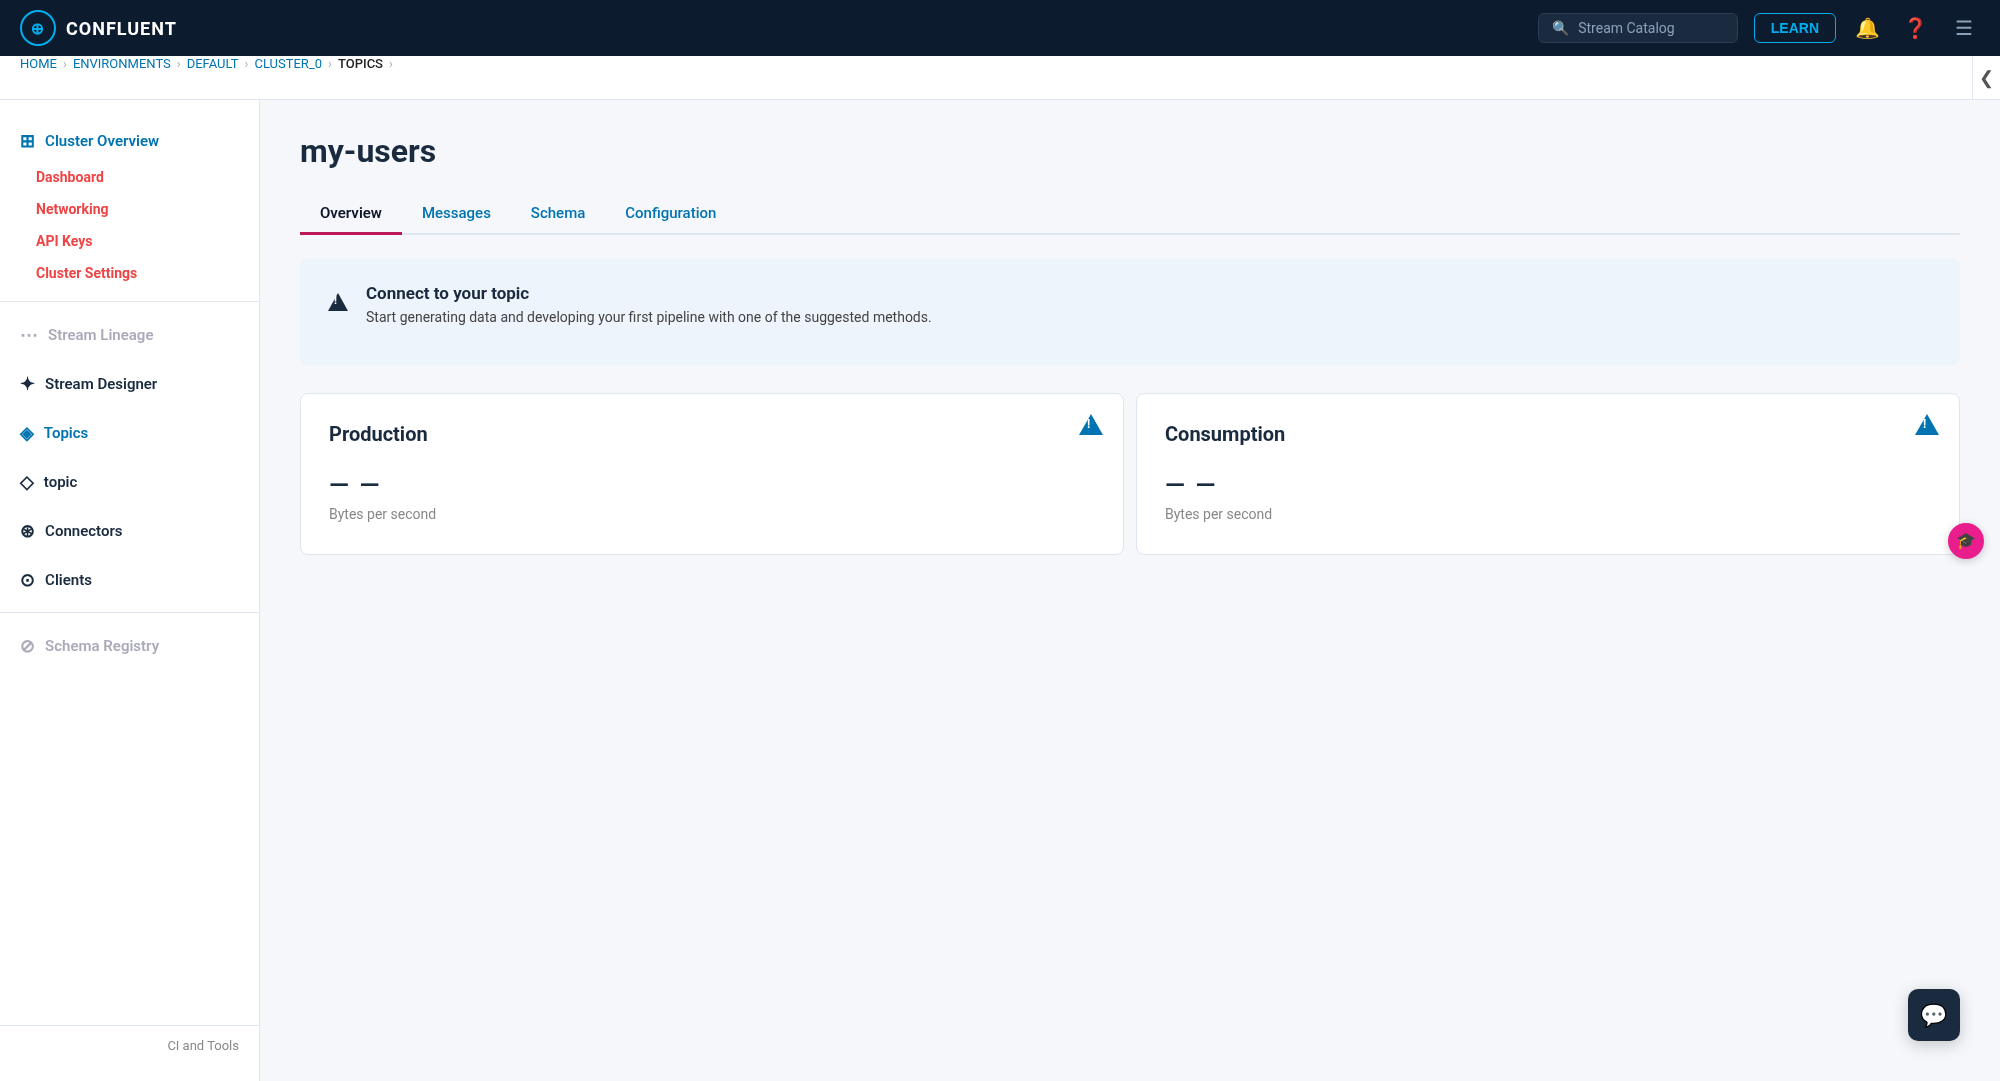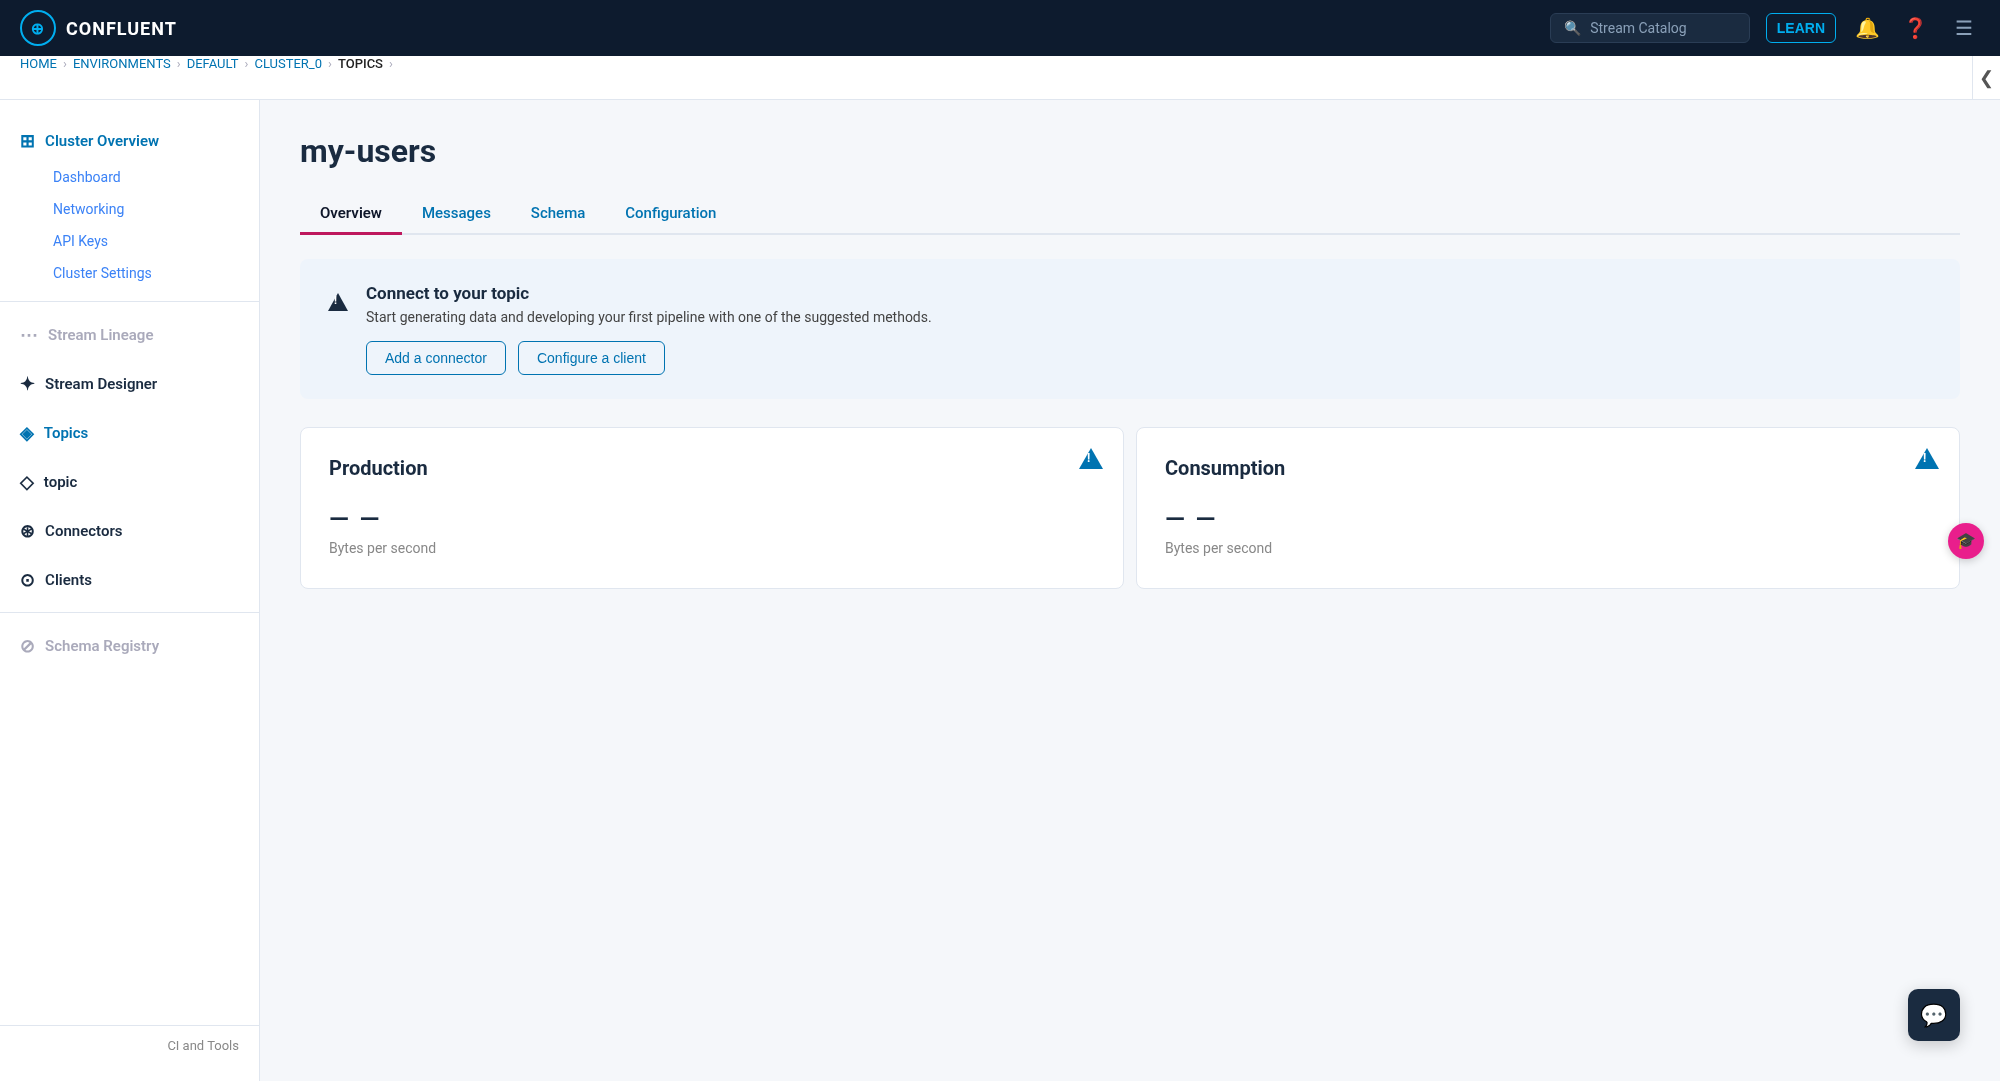--- a/index.html
+++ b/index.html
@@ -49,21 +49,21 @@
       width: 200px;
       display: flex;
       align-items: center;
       gap: 8px;
       cursor: pointer;
     }
     .learn-btn {
       border: 1px solid #00aeef;
       background: transparent;
       color: #00aeef;
-      padding: 6px 10px;
+      padding: 6px 16px;
       border-radius: 6px;
       font-size: 14px;
       cursor: pointer;
       font-weight: 600;
     }
     .nav-icon-btn {
       color: #8aa0b8;
       font-size: 20px;
       cursor: pointer;
       background: none;
@@ -135,24 +135,25 @@
       padding: 10px 20px;
       font-size: 15px;
       font-weight: 600;
       color: #1a2b40;
       cursor: pointer;
     }
     .sidebar-group-header .icon { color: #1a2b40; font-size: 18px; }
     .sidebar-group-header.active { color: #0073b1; }
     .sidebar-group-header.active .icon { color: #0073b1; }
     .sidebar-subitem {
-      padding: 8px 20px 8px 53px;
+      padding: 8px 20px 8px 36px;
       font-size: 14px;
-      color: #3b82f6;
-      cursor: pointer;
+      color: #ef4444;
+      cursor: pointer;
+      font-weight: bold;
     }
     .sidebar-item-disabled {
       color: #aab !important;
       cursor: not-allowed !important;
     }
     .sidebar-item-disabled .icon { color: #aab !important; }
     .sidebar-divider { border: none; border-top: 1px solid #e0e6ef; margin: 8px 0; }
     .sidebar-bottom {
       margin-top: auto;
       border-top: 1px solid #e0e6ef;
@@ -459,24 +460,20 @@
       <div class="tab">Configuration</div>
     </div>
 
     <div class="connect-banner">
       <div class="connect-banner-icon">
         <div class="tri-warn-sm"></div>
       </div>
       <div class="connect-banner-body">
         <h3>Connect to your topic</h3>
         <p>Start generating data and developing your first pipeline with one of the suggested methods.</p>
-        <div class="connect-banner-actions">
-          <button class="btn-outline">Add a connector</button>
-          <button class="btn-outline">Configure a client</button>
-        </div>
       </div>
     </div>
 
     <div class="cards-row">
 
       <div class="metric-card">
         <div class="metric-card-title">Production</div>
         <div class="metric-card-warn">
           <div class="tri-warn"></div>
         </div>

